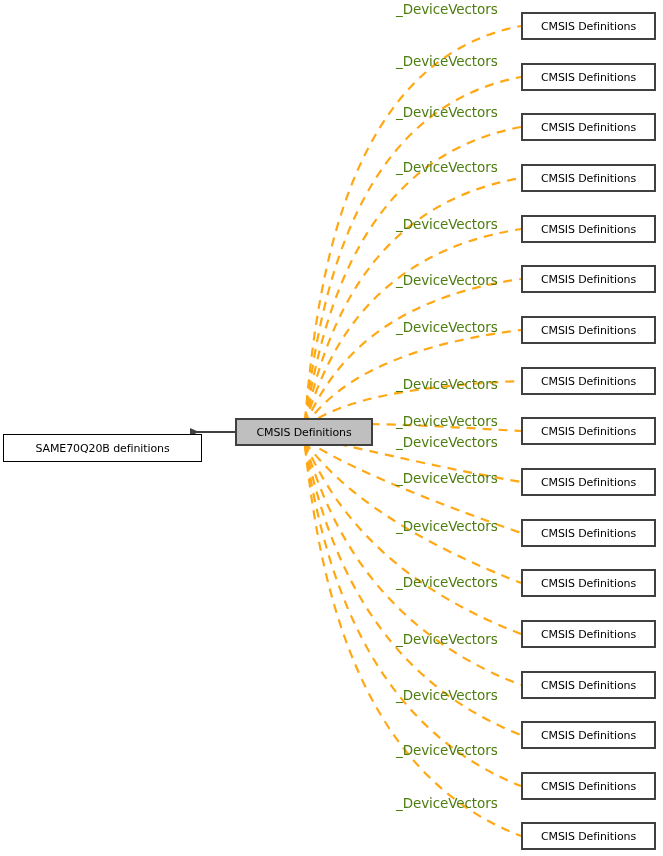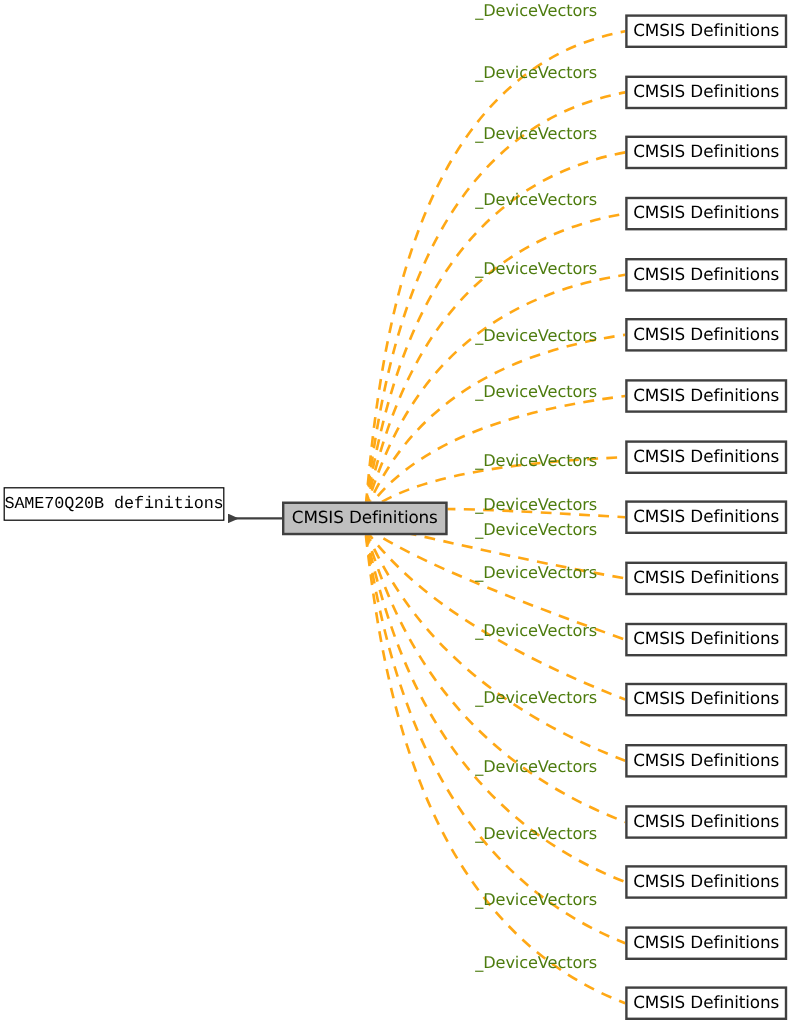--- a/index.html
+++ b/index.html
@@ -29,21 +29,21 @@
     pointer-events: none;
   }
   .node {
     position: absolute;
     box-sizing: border-box;
     display: flex;
     align-items: center;
     justify-content: center;
     background: #ffffff;
     border: 1px solid #000000;
-    font-size: 14px;
+    font-size: 11px;
     line-height: 1;
     color: #000000;
     white-space: nowrap;
     letter-spacing: -0.1px;
   }
   .node.root {
     background: #bfbfbf;
     border: 2px solid #404040;
   }
   .node.leaf {
@@ -90,21 +90,21 @@
         <path d="M 305,445 C 322,522 360,672 521,735" fill="none" stroke="#ffa815" stroke-width="2.2" stroke-dasharray="9,7" stroke-linecap="butt"></path>
         <path d="M 305,446 C 320,540 354,720 521,786" fill="none" stroke="#ffa815" stroke-width="2.2" stroke-dasharray="9,7" stroke-linecap="butt"></path>
         <path d="M 305,447 C 318,560 348,770 521,836" fill="none" stroke="#ffa815" stroke-width="2.2" stroke-dasharray="9,7" stroke-linecap="butt"></path>
       </g>
     <g id="solid-edges">
         <line x1="235" y1="432" x2="190" y2="432" stroke="#404040" stroke-width="2" marker-end="url(#arrow-left)"></line>
       </g>
   </svg>
 
   <div id="node-layer">
-    <div class="node plain" id="node-parent" style="left: 3px; top: 406px; width: 184px; height: 28px; font-family: Liberation Mono, monospace;">SAME70Q20B definitions</div>
+    <div class="node plain" id="node-parent" style="left: 3px; top: 434px; width: 199px; height: 28px;">SAME70Q20B definitions</div>
 
     <div class="node root" id="node-root" style="left: 235px; top: 418px; width: 138px; height: 28px;">CMSIS Definitions</div>
   </div>
 
   <div id="leaf-layer">
       <div class="node leaf" style="left: 521px; top: 12px; width: 135px; height: 28px;">CMSIS Definitions</div>
       <div class="node leaf" style="left: 521px; top: 63px; width: 135px; height: 28px;">CMSIS Definitions</div>
       <div class="node leaf" style="left: 521px; top: 113px; width: 135px; height: 28px;">CMSIS Definitions</div>
       <div class="node leaf" style="left: 521px; top: 164px; width: 135px; height: 28px;">CMSIS Definitions</div>
       <div class="node leaf" style="left: 521px; top: 215px; width: 135px; height: 28px;">CMSIS Definitions</div>

